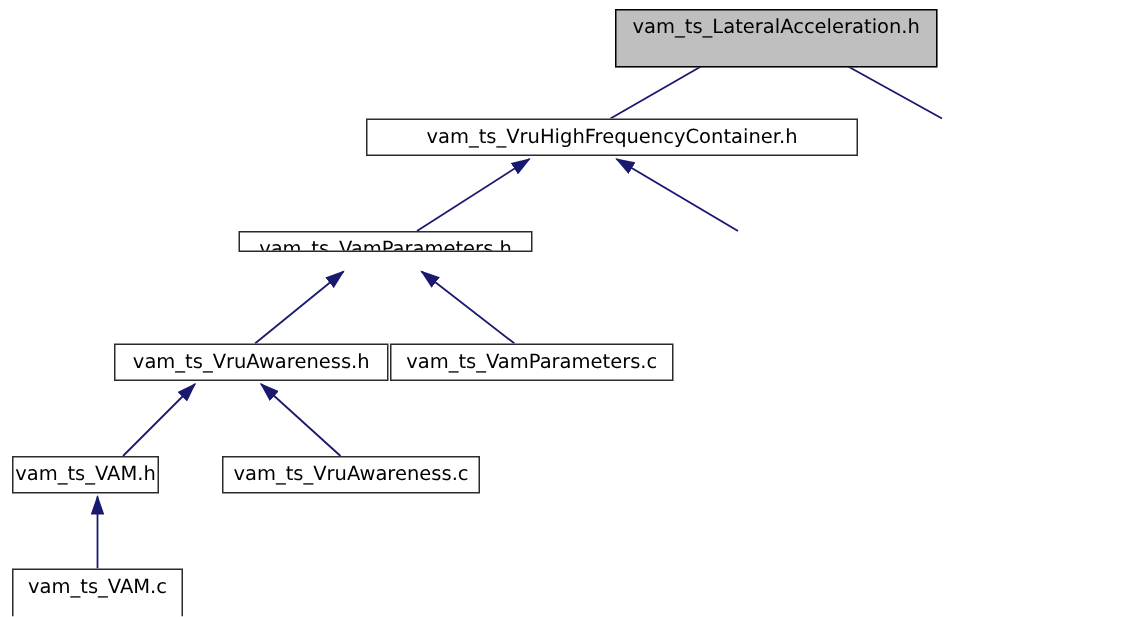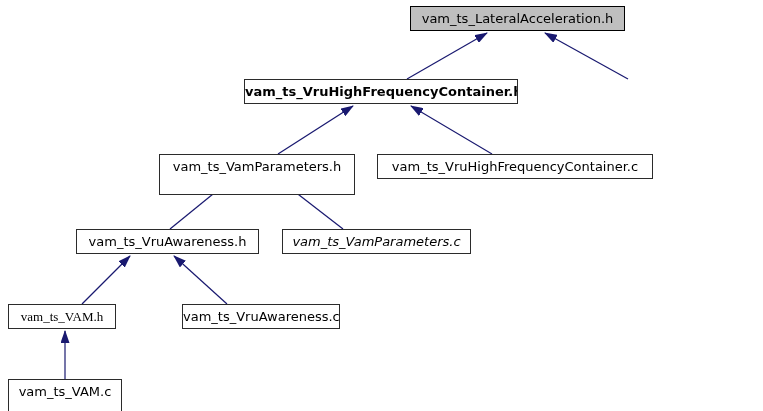--- a/index.html
+++ b/index.html
@@ -57,32 +57,31 @@
       <line x1="628" y1="79" x2="545" y2="33" stroke="#191970" stroke-width="1.2" marker-end="url(#arrow)"></line>
       <line x1="278" y1="154" x2="353" y2="106" stroke="#191970" stroke-width="1.2" marker-end="url(#arrow)"></line>
       <line x1="492" y1="154" x2="411" y2="106" stroke="#191970" stroke-width="1.2" marker-end="url(#arrow)"></line>
       <line x1="170" y1="229" x2="229" y2="181" stroke="#191970" stroke-width="1.2" marker-end="url(#arrow)"></line>
       <line x1="343" y1="229" x2="281" y2="181" stroke="#191970" stroke-width="1.2" marker-end="url(#arrow)"></line>
       <line x1="82" y1="304" x2="130" y2="256" stroke="#191970" stroke-width="1.2" marker-end="url(#arrow)"></line>
       <line x1="227" y1="304" x2="174" y2="256" stroke="#191970" stroke-width="1.2" marker-end="url(#arrow)"></line>
       <line x1="65" y1="379" x2="65" y2="331" stroke="#191970" stroke-width="1.2" marker-end="url(#arrow)"></line>
     </svg>
 
-  <div class="node highlight" style="left:410px; top:6px;   width:215px; height:25px;">vam_ts_LateralAcceleration.h</div>
+  <div class="node highlight" style="left:410px; top:6px;   width:215px; height:39px;">vam_ts_LateralAcceleration.h</div>
 
-  <div class="node" style="left:244px; top:79px;  width:274px; height:25px;font-weight:bold;">vam_ts_VruHighFrequencyContainer.h</div>
+  <div class="node" style="left:244px; top:79px;  width:328px; height:25px;">vam_ts_VruHighFrequencyContainer.h</div>
 
 
-  <div class="node" style="left:159px; top:154px; width:196px; height:41px;">vam_ts_VamParameters.h</div>
+  <div class="node" style="left:159px; top:154px; width:196px; height:14px;">vam_ts_VamParameters.h</div>
 
-  <div class="node" style="left:377px; top:154px; width:276px; height:25px;">vam_ts_VruHighFrequencyContainer.c</div>
 
   <div class="node" style="left:76px;  top:229px; width:183px; height:25px;">vam_ts_VruAwareness.h</div>
 
-  <div class="node" style="left:282px; top:229px; width:189px; height:25px;font-style:italic;">vam_ts_VamParameters.c</div>
+  <div class="node" style="left:260px; top:229px; width:189px; height:25px;">vam_ts_VamParameters.c</div>
 
-  <div class="node" style="left:8px;   top:304px; width:108px; height:25px;font-family:Liberation Serif, serif;">vam_ts_VAM.h</div>
+  <div class="node" style="left:8px;   top:304px; width:98px; height:25px;">vam_ts_VAM.h</div>
 
-  <div class="node" style="left:148px; top:304px; width:158px; height:25px;margin-left:34px;">vam_ts_VruAwareness.c</div>
+  <div class="node" style="left:148px; top:304px; width:172px; height:25px;">vam_ts_VruAwareness.c</div>
 
   <div class="node" style="left:8px;   top:379px; width:114px; height:39px;">vam_ts_VAM.c</div>
 
 </div>
 
 </body></html>

